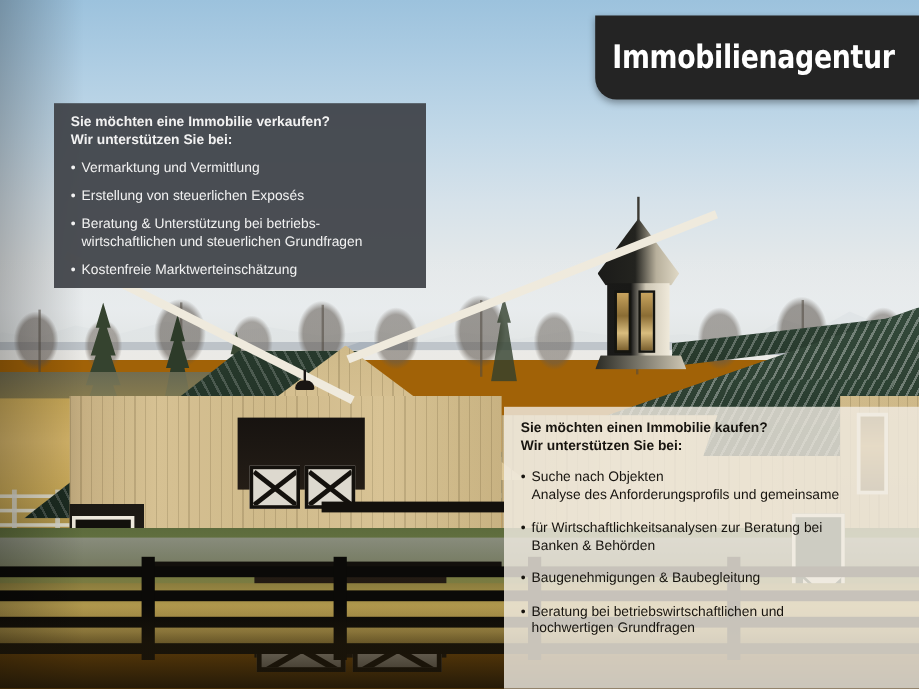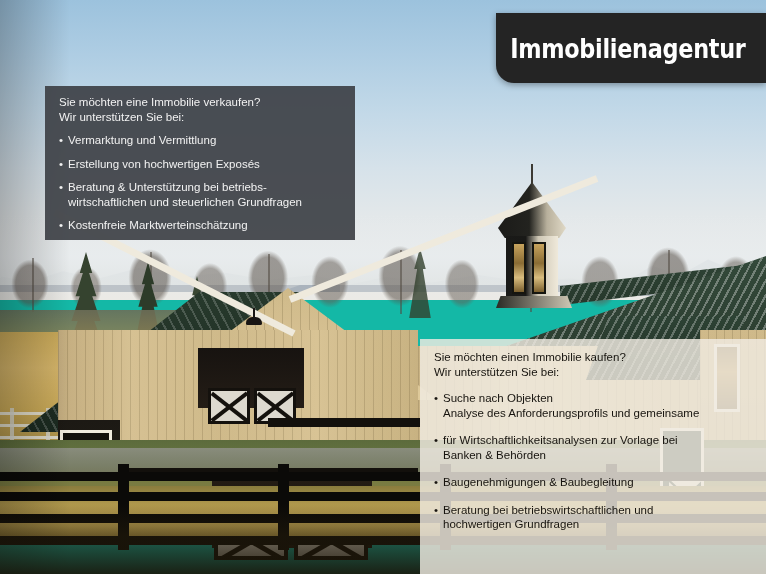--- a/index.html
+++ b/index.html
@@ -7,21 +7,21 @@
     margin: 0;
     padding: 0;
     background: #000;
   }
   #stage {
     position: relative;
     width: 766px;
     height: 574px;
     overflow: hidden;
     font-family: "Liberation Sans", sans-serif;
-    background: #14b8a6;
+    background: #a16207;
     user-select: none;
   }
 
   
   .photo {
     position: absolute;
     inset: 0;
     overflow: hidden;
   }
 
@@ -488,21 +488,21 @@
     left: 420px; top: 305px; width: 346px; height: 248px;
     background: rgba(240,236,226,.82);
     padding: 11px 12px 10px 14px;
     color: #17140f;
     margin-top: 34px;
   }
 
   .panel h2 {
     margin: 0 0 9px 0;
     font-size: 11.5px;
-    font-weight: normal;
+    font-weight: bold;
     line-height: 14.5px;
   }
   .panel ul {
     list-style: none;
     margin: 0;
     padding: 0;
   }
   .panel li {
     position: relative;
     padding-left: 9px;
@@ -631,21 +631,21 @@
       <span class="lead-line">Sie möchten eine Immobilie verkaufen?</span>
       <span class="lead-line">Wir unterstützen Sie bei:</span>
     </h2>
     <ul>
       <li>
         <span class="bullet">•</span>
         <span class="lead-line">Vermarktung und Vermittlung</span>
       </li>
       <li>
         <span class="bullet">•</span>
-        <span class="lead-line">Erstellung von hochwertigen Exposés</span>
+        <span class="lead-line">Erstellung von steuerlichen Exposés</span>
       </li>
       <li>
         <span class="bullet">•</span>
         <span class="lead-line">Beratung &amp; Unterstützung bei betriebs-</span>
         <span class="lead-line">wirtschaftlichen und steuerlichen Grundfragen</span>
       </li>
       <li>
         <span class="bullet">•</span>
         <span class="lead-line">Kostenfreie Marktwerteinschätzung</span>
       </li>
@@ -658,21 +658,21 @@
       <span class="lead-line">Wir unterstützen Sie bei:</span>
     </h2>
     <ul>
       <li>
         <span class="bullet">•</span>
         <span class="lead-line">Suche nach Objekten</span>
         <span class="lead-line">Analyse des Anforderungsprofils und gemeinsame</span>
       </li>
       <li>
         <span class="bullet">•</span>
-        <span class="lead-line">für Wirtschaftlichkeitsanalysen zur Vorlage bei</span>
+        <span class="lead-line">für Wirtschaftlichkeitsanalysen zur Beratung bei</span>
         <span class="lead-line">Banken &amp; Behörden</span>
       </li>
       <li>
         <span class="bullet">•</span>
         <span class="lead-line">Baugenehmigungen &amp; Baubegleitung</span>
       </li>
       <li>
         <span class="bullet">•</span>
         <span class="lead-line">Beratung bei betriebswirtschaftlichen und</span>
         <span class="lead-line">hochwertigen Grundfragen</span>

